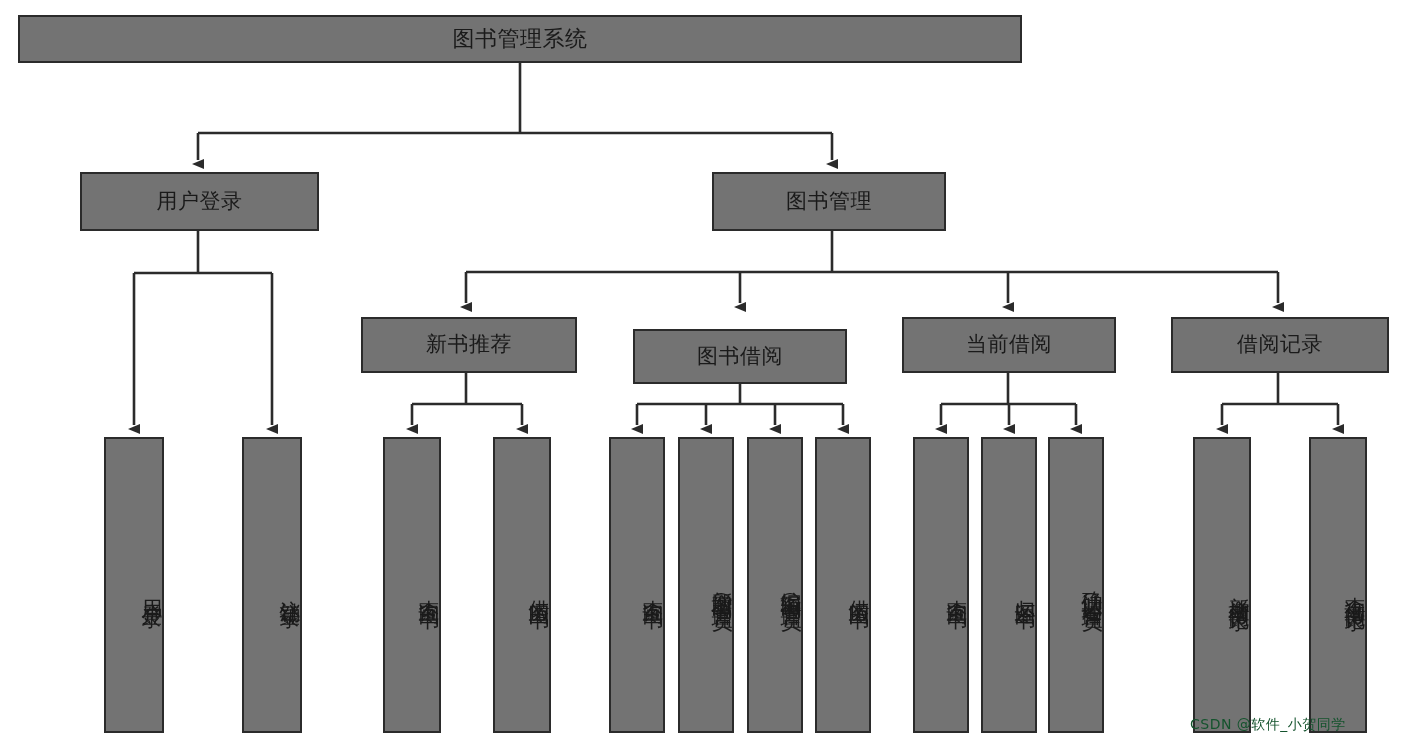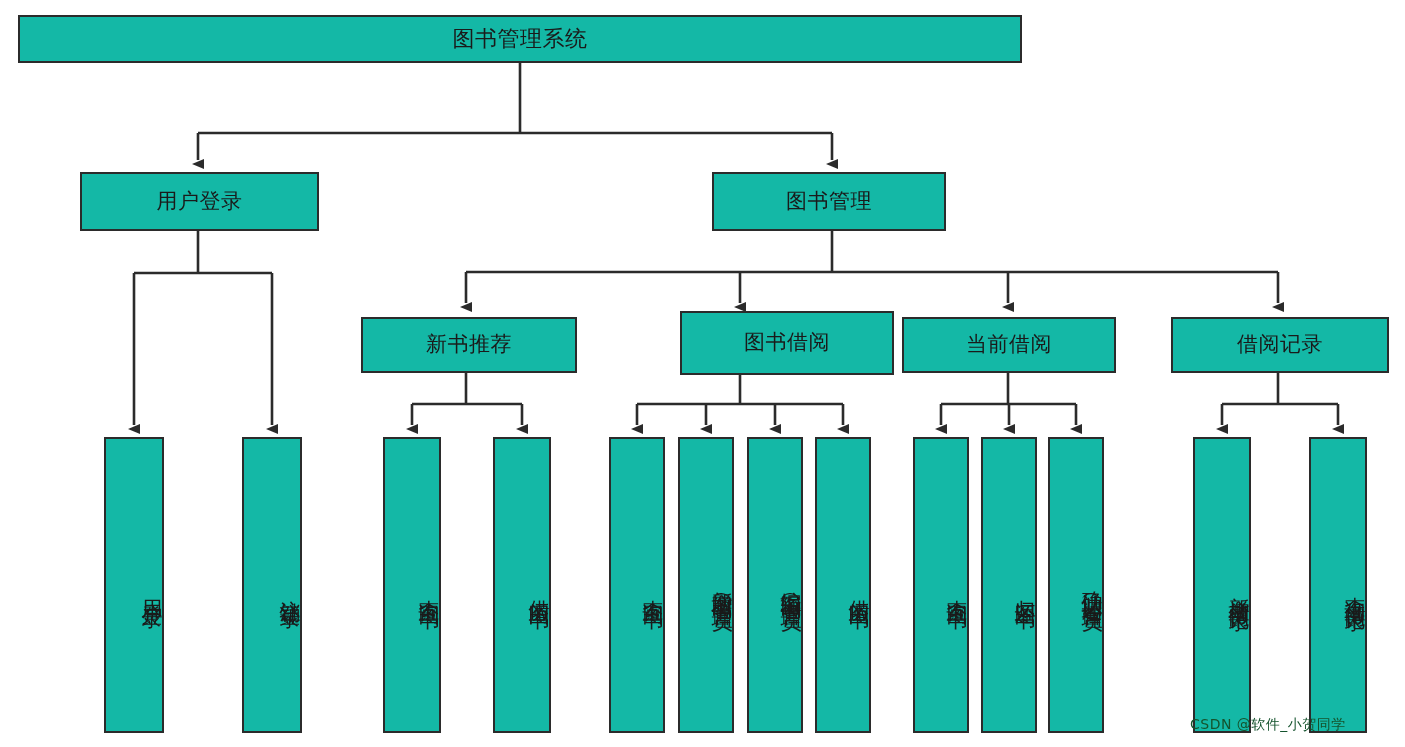--- a/index.html
+++ b/index.html
@@ -22,21 +22,21 @@
     position: absolute;
     left: 0;
     top: 0;
     width: 1405px;
     height: 747px;
     pointer-events: none;
   }
   .node {
     position: absolute;
     box-sizing: border-box;
-    background: #14b8a6;
+    background: #737373;
     border: 2px solid #2b2b2b;
     display: flex;
     align-items: center;
     justify-content: center;
     color: #1a1a1a;
   }
   .node-h {
     font-size: 21px;
     letter-spacing: 0.5px;
     line-height: 1.1;
@@ -133,21 +133,21 @@
   <div class="node node-h" style="left:80px; top:172px; width:239px; height:59px;">
     <span>用户登录</span>
   </div>
   <div class="node node-h" style="left:361px; top:317px; width:216px; height:56px;">
     <span>新书推荐</span>
   </div>
 
   <div class="node node-h" style="left:712px; top:172px; width:234px; height:59px;">
     <span>图书管理</span>
   </div>
-  <div class="node node-h" style="left:633px; top:311px; width:214px; height:64px;margin-left:47px;">
+  <div class="node node-h" style="left:633px; top:329px; width:214px; height:55px;">
     <span>图书借阅</span>
   </div>
   <div class="node node-h" style="left:902px; top:317px; width:214px; height:56px;">
     <span>当前借阅</span>
   </div>
   <div class="node node-h" style="left:1171px; top:317px; width:218px; height:56px;">
     <span>借阅记录</span>
   </div>
 
   <div class="node node-v" style="left:104px; top:437px; width:60px; height:296px;">

